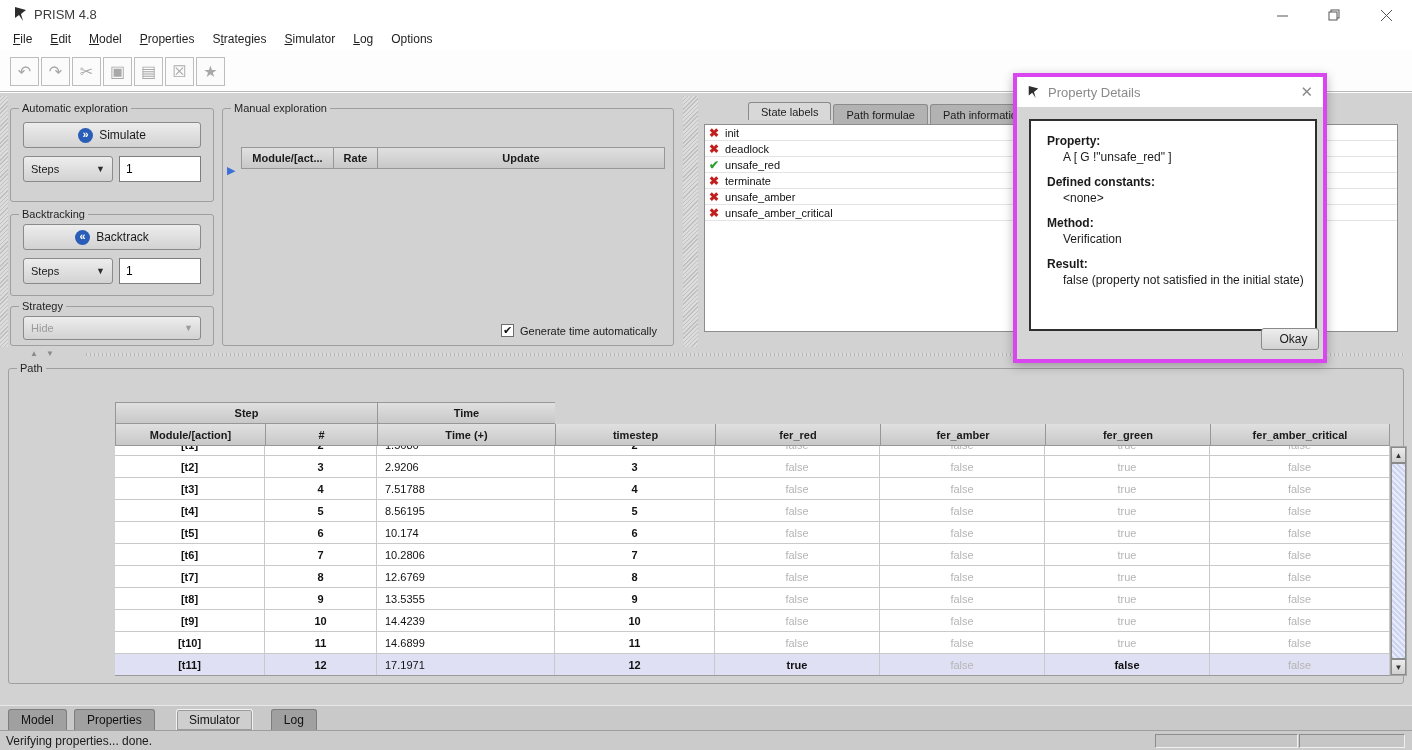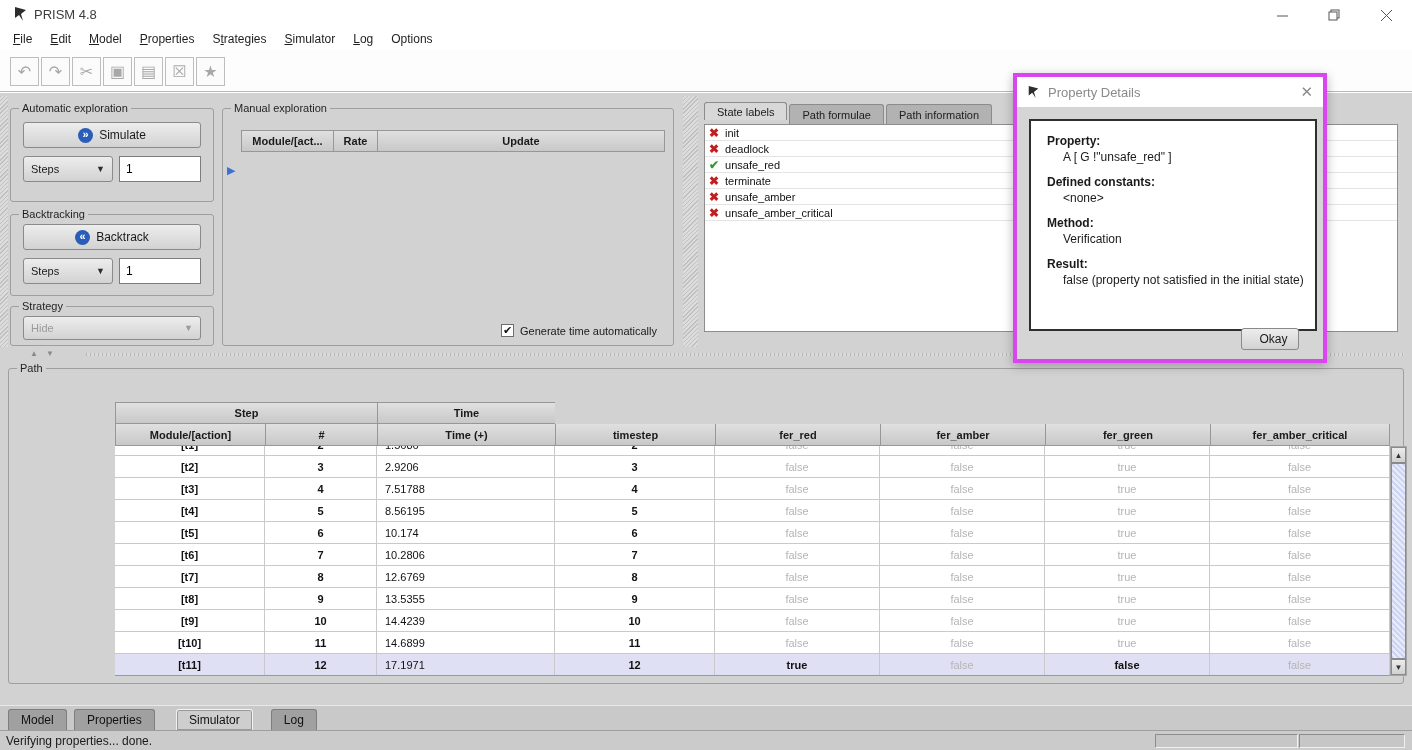--- a/index.html
+++ b/index.html
@@ -32,35 +32,35 @@
   
   fieldset { position:absolute; border:1px solid #9f9f9f; border-radius:3px; background:transparent; }
   fieldset legend { font-size:11px; color:#1f1f1f; margin-left:8px; padding:0 3px; }
   .btn { background:linear-gradient(#ededed,#d2d2d2); border:1px solid #8a8a8a; border-radius:3px; font-size:12px; color:#1a1a1a; display:flex; align-items:center; justify-content:center; gap:6px; }
   .combo { background:linear-gradient(#ededed,#d2d2d2); border:1px solid #8a8a8a; border-radius:3px; font-size:11px; color:#1a1a1a; display:flex; align-items:center; justify-content:space-between; padding:0 7px; }
   .combo .arr { font-size:9px; color:#2c2c2c; }
   .combo.disabled, .combo.disabled .arr { color:#9b9b9b; }
   .txt-input { border:1px solid #7d7d7d; background:#fff; font-size:12px; font-family:"Liberation Sans",sans-serif; padding-left:6px; }
   .circle-ico { width:15px; height:15px; border-radius:50%; background:#2a5db8; color:#fff; font-size:11px; font-weight:bold; display:inline-flex; align-items:center; justify-content:center; line-height:1; padding-bottom:2px; }
   
-  .mx-table { position:absolute; left:18px; top:16px; width:424px; font-size:11px; }
+  .mx-table { position:absolute; left:18px; top:33px; width:424px; font-size:11px; }
   .mx-head { display:flex; }
   .mx-head div { background:linear-gradient(#e0e0e0,#c8c8c8); border:1px solid #979797; border-right-width:0; height:22px; display:flex; align-items:center; justify-content:center; font-weight:bold; }
   .mx-head div:last-child { border-right-width:1px; }
   .mx-row { display:flex; }
   .mx-row div { background:#e2e2f6; border:1px solid #9a9a9a; border-top-width:0; border-right-width:0; height:22px; display:flex; align-items:center; padding-left:5px; color:#111; }
   .mx-row div:last-child { border-right-width:1px; }
   .mx-arrow { position:absolute; left:4px; top:50px; color:#3a6fd8; font-size:11px; }
   .checkbox-row { position:absolute; right:16px; bottom:8px; display:flex; align-items:center; gap:6px; font-size:11px; }
   .checkbox-box { width:13px; height:13px; background:#fff; border:1px solid #6e6e6e; font-size:11px; line-height:11px; text-align:center; color:#111; }
   
   .labels-panel { position:absolute; left:700px; top:104px; width:704px; height:240px; }
   .lp-tabs { display:flex; gap:2px; padding-left:4px; }
   .lp-tab { height:20px; padding:0 12px; font-size:11px; display:flex; align-items:center; background:#b2b2b2; border:1px solid #8b8b8b; border-bottom:none; border-radius:3px 3px 0 0; color:#1c1c1c; }
-  .lp-tab.active { background:#d8d8d8; height:18px; margin-top:-2px; }
+  .lp-tab.active { background:#d8d8d8; height:18px; margin-top:-2px;margin-left:44px; }
   .lp-list { position:absolute; left:4px; right:6px; top:20px; bottom:12px; background:#fff; border:1px solid #8d8d8d; overflow:hidden; }
   .lp-item { height:16px; display:flex; align-items:center; gap:6px; padding-left:4px; font-size:11px; border-bottom:1px solid #e4e4e4; color:#111; }
   .lp-ico-no { color:#c41e1e; font-weight:bold; font-size:12px; }
   .lp-ico-yes { color:#2f9e2f; font-weight:bold; font-size:12px; }
   
   .h-splitter { position:absolute; left:0; top:349px; width:1412px; height:11px; }
   .h-splitter .dots { position:absolute; left:86px; right:8px; top:4px; height:3px; background:repeating-linear-gradient(90deg,#b4b4b4 0 1px,#dadada 1px 4px); }
   .h-splitter .grip { position:absolute; left:30px; top:0; font-size:8px; color:#8a8a8a; letter-spacing:8px; }
   
   .path-grid-head { position:absolute; display:grid; font-size:11px; }
@@ -79,21 +79,21 @@
   .ps-btn { position:absolute; left:0; width:15px; height:16px; background:linear-gradient(#ececec,#d0d0d0); border:1px solid #8a8a8a; font-size:8px; color:#333; display:flex; align-items:center; justify-content:center; }
   .ps-thumb { position:absolute; left:0; width:15px; background:repeating-linear-gradient(45deg,#cdd5f2 0 2px,#e8ecfa 2px 4px); border:1px solid #8a8a8a; }
   
   .dialog { position:absolute; left:1013px; top:73px; width:314px; height:290px; background:#d5d5d5; border:4px solid #d946ef; box-shadow:0 3px 10px rgba(0,0,0,.28); z-index:20; }
   .dlg-title { position:absolute; left:0; top:0; width:100%; height:30px; background:#fff; display:flex; align-items:center; }
   .dlg-title-text { font-size:13px; color:#8a8a8a; margin-left:8px; }
   .dlg-close { position:absolute; right:10px; top:6px; font-size:15px; color:#8a8a8a; }
   .dlg-content { position:absolute; left:12px; top:42px; width:288px; height:212px; background:#fff; border:2px solid #2e2e2e; padding:13px 8px 0 16px; font-size:12px; }
   .dlg-label { font-weight:bold; }
   .dlg-value { margin:2px 0 11px 16px; }
-  .dlg-okay { position:absolute; right:24px; bottom:9px; width:58px; height:22px;padding-left:7px; }
+  .dlg-okay { position:absolute; right:4px; bottom:9px; width:58px; height:22px;padding-left:7px; }
   
   .bottom-bar { position:absolute; left:0; top:705px; width:100%; height:25px; background:#c9c9c9; border-top:1px solid #e8e8e8; }
   .b-tab { position:absolute; top:3px; height:21px; padding:0 12px; display:flex; align-items:center; font-size:12px; color:#111; background:#a0a0a0; border:1px solid #7d7d7d; border-bottom:none; border-radius:3px 3px 0 0; }
   .b-tab.active { background:#cecece; border-color:#f2f2f2; box-shadow:inset 0 0 0 1px #9a9a9a; }
   .statusbar { position:absolute; left:0; top:730px; width:100%; height:20px; background:#cbcbcb; border-top:1px solid #9e9e9e; }
   .status-text { position:absolute; left:6px; top:3px; font-size:12px; color:#1a1a1a; }
   .status-cell { position:absolute; top:3px; height:14px; background:#c6c6c6; border:1px solid; border-color:#8c8c8c #f0f0f0 #f0f0f0 #8c8c8c; }
 </style>
 </head>
 <body>

